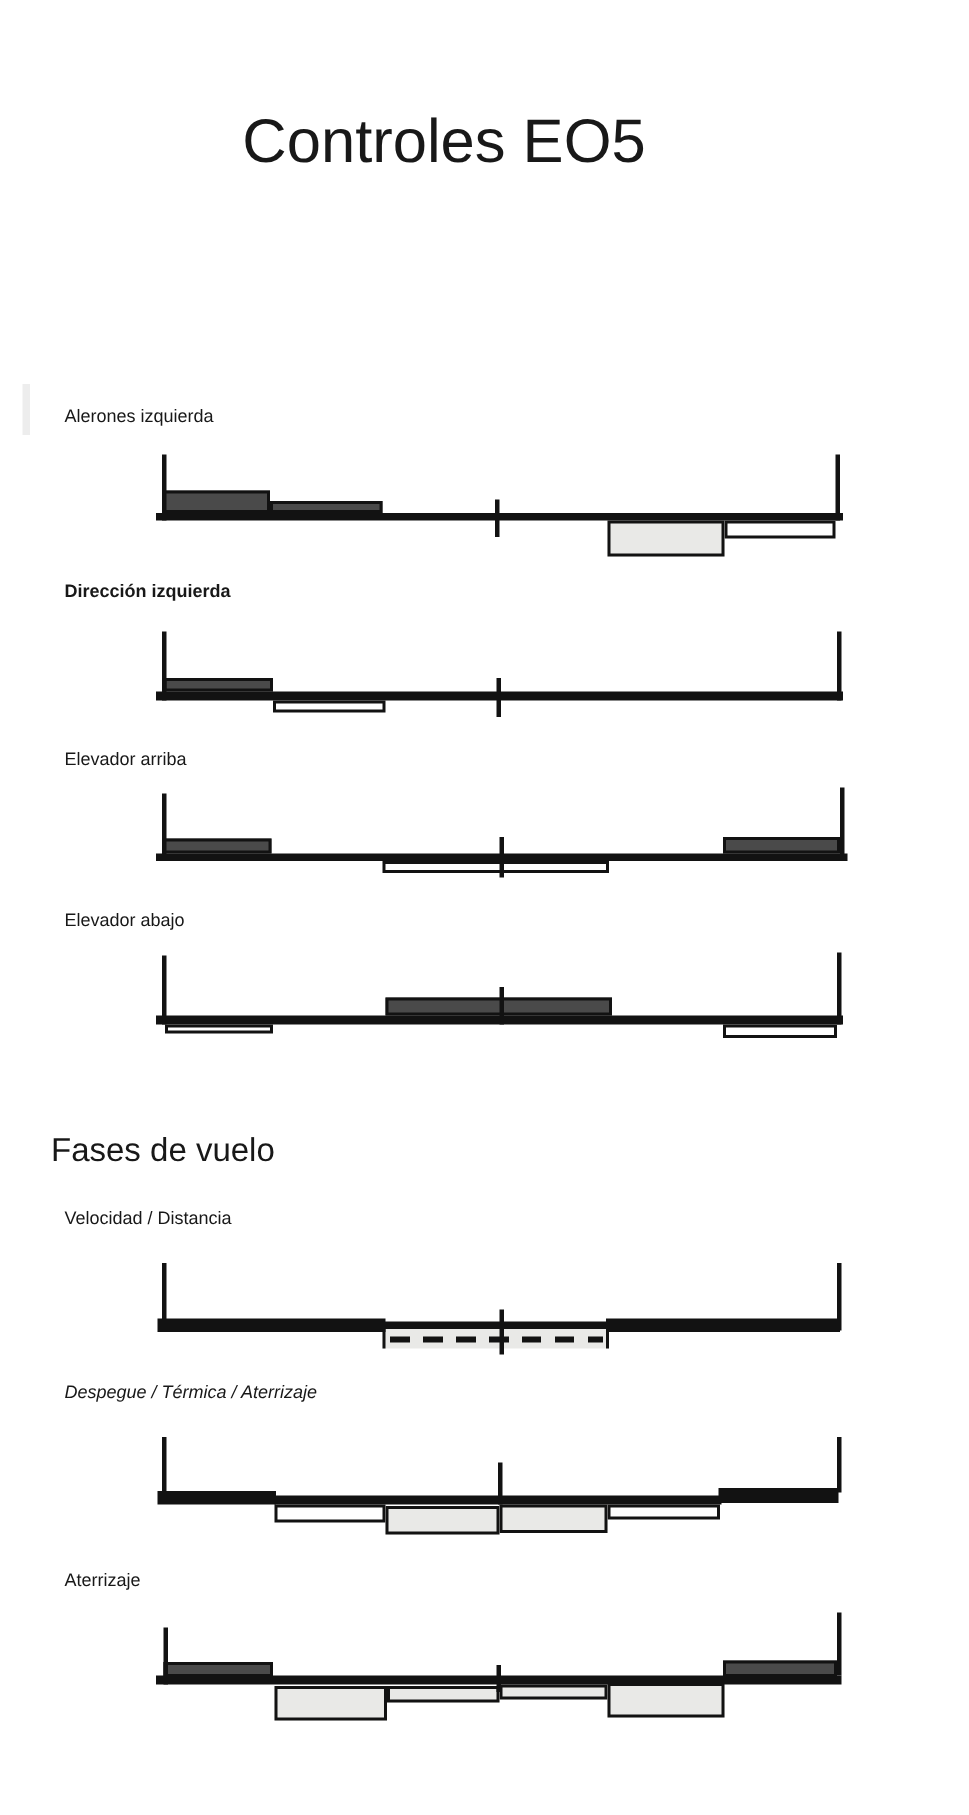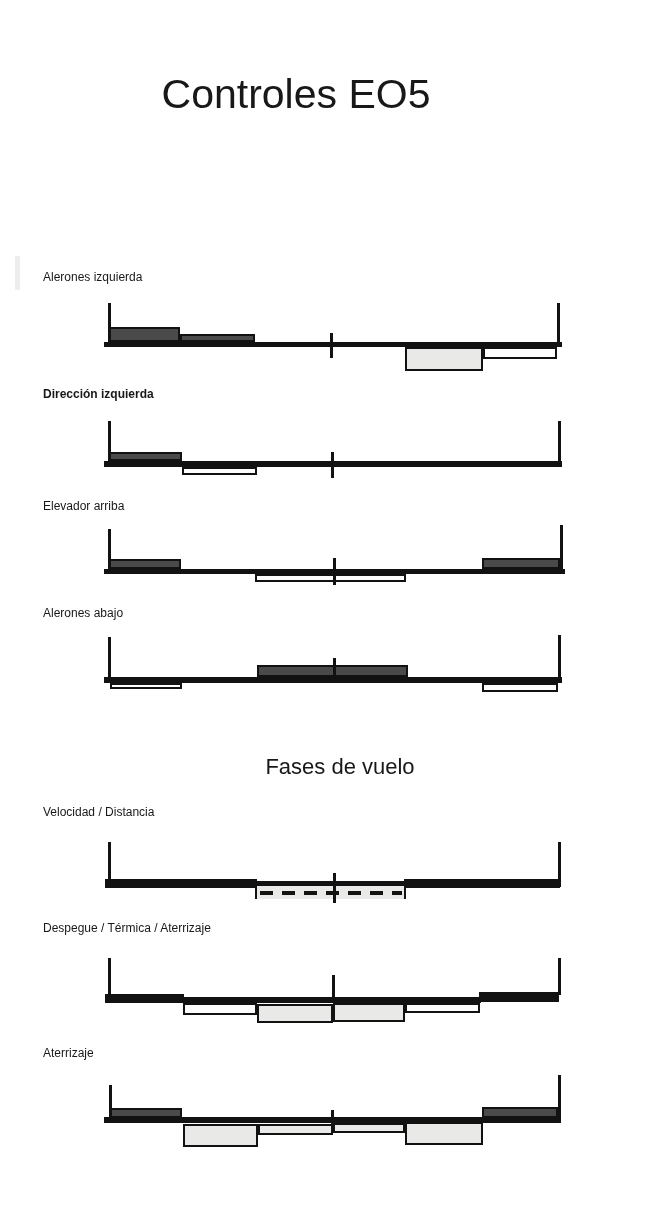--- a/index.html
+++ b/index.html
@@ -11,21 +11,21 @@
   .page-title{
     top:72px;left:0;width:576px;box-sizing:border-box;padding-left:16px;
     text-align:center;font-size:41px;line-height:1.1;color:#181818;white-space:pre;
   }
   .columns-header{
     top:196px;left:105px;width:455px;text-align:center;
     font-size:20px;line-height:1.15;color:#181818;white-space:pre;
   }
   .section-title{
     top:754px;left:0;width:646px;box-sizing:border-box;padding-left:34px;
-    text-align:center;font-size:22px;line-height:1.15;color:#181818;white-space:pre;
+    text-align:left;font-size:22px;line-height:1.15;color:#181818;white-space:pre;
   }
   .dlabel{font-size:12px;line-height:1.1;color:#181818;white-space:pre;z-index:5;}
   .tick{z-index:4;}
   .wline{z-index:3;}
   .surf{z-index:2;box-sizing:border-box;}
   .dashes{z-index:3;}
   .artifact{z-index:1;}
 </style>
 </head>
 <body>
@@ -51,38 +51,38 @@
     <div class="abs surf" style="left: 109px; top: 452px; width: 73px; height: 9px; background: rgb(74, 74, 74); border: 2px solid rgb(18, 18, 18);"></div>
     <div class="abs surf" style="left: 182px; top: 467px; width: 75px; height: 8px; background: rgb(254, 254, 254); border: 2px solid rgb(18, 18, 18);"></div>
     <div class="abs dlabel" style="left: 43px; top: 500px;">Elevador arriba</div>
     <div class="abs tick" style="left: 108px; top: 529px; width: 3px; height: 45px; background: rgb(18, 18, 18);"></div>
     <div class="abs tick" style="left: 333px; top: 558px; width: 3px; height: 27px; background: rgb(18, 18, 18);"></div>
     <div class="abs tick" style="left: 560px; top: 525px; width: 3px; height: 49px; background: rgb(18, 18, 18);"></div>
     <div class="abs wline" style="left: 104px; top: 569px; width: 461px; height: 5px; background: rgb(18, 18, 18);"></div>
     <div class="abs surf" style="left: 108px; top: 559px; width: 73px; height: 10px; background: rgb(74, 74, 74); border: 2px solid rgb(18, 18, 18);"></div>
     <div class="abs surf" style="left: 482px; top: 558px; width: 78px; height: 11px; background: rgb(74, 74, 74); border: 2px solid rgb(18, 18, 18);"></div>
     <div class="abs surf" style="left: 255px; top: 574px; width: 151px; height: 8px; background: rgb(254, 254, 254); border: 2px solid rgb(18, 18, 18);"></div>
-    <div class="abs dlabel" style="left: 43px; top: 607px;">Alerones abajo</div>
+    <div class="abs dlabel" style="left: 43px; top: 607px;">Elevador abajo</div>
     <div class="abs tick" style="left: 108px; top: 637px; width: 3px; height: 46px; background: rgb(18, 18, 18);"></div>
     <div class="abs tick" style="left: 333px; top: 658px; width: 3px; height: 25px; background: rgb(18, 18, 18);"></div>
     <div class="abs tick" style="left: 558px; top: 635px; width: 3px; height: 48px; background: rgb(18, 18, 18);"></div>
     <div class="abs wline" style="left: 104px; top: 677px; width: 458px; height: 6px; background: rgb(18, 18, 18);"></div>
     <div class="abs surf" style="left: 257px; top: 665px; width: 151px; height: 12px; background: rgb(74, 74, 74); border: 2px solid rgb(18, 18, 18);"></div>
     <div class="abs surf" style="left: 110px; top: 683px; width: 72px; height: 6px; background: rgb(254, 254, 254); border: 2px solid rgb(18, 18, 18);"></div>
     <div class="abs surf" style="left: 482px; top: 683px; width: 76px; height: 9px; background: rgb(254, 254, 254); border: 2px solid rgb(18, 18, 18);"></div>
     <div class="abs dlabel" style="left: 43px; top: 806px;">Velocidad / Distancia</div>
     <div class="abs tick" style="left: 108px; top: 842px; width: 3px; height: 45px; background: rgb(18, 18, 18);"></div>
     <div class="abs tick" style="left: 333px; top: 873px; width: 3px; height: 30px; background: rgb(18, 18, 18);"></div>
     <div class="abs tick" style="left: 558px; top: 842px; width: 3px; height: 45px; background: rgb(18, 18, 18);"></div>
     <div class="abs wline" style="left: 105px; top: 879px; width: 152px; height: 9px; background: rgb(18, 18, 18);"></div>
     <div class="abs wline" style="left: 255px; top: 881px; width: 151px; height: 5px; background: rgb(18, 18, 18);"></div>
     <div class="abs wline" style="left: 404px; top: 879px; width: 156px; height: 9px; background: rgb(18, 18, 18);"></div>
     <div class="abs surf" style="left: 255px; top: 886px; width: 151px; height: 13px; background: rgb(233, 233, 231); border-left: 2px solid rgb(18, 18, 18); border-right: 2px solid rgb(18, 18, 18);"></div>
     <div class="abs dashes" style="left: 260px; top: 891px; width: 142px; height: 4px; background: repeating-linear-gradient(90deg, rgb(18, 18, 18) 0px, rgb(18, 18, 18) 13px, transparent 13px, transparent 22px);"></div>
-    <div class="abs dlabel" style="left: 43px; top: 922px;">Despegue / Térmica / Aterrizaje</div>
+    <div class="abs dlabel" style="left: 43px; top: 922px; font-style: italic;">Despegue / Térmica / Aterrizaje</div>
     <div class="abs tick" style="left: 108px; top: 958px; width: 3px; height: 39px; background: rgb(18, 18, 18);"></div>
     <div class="abs tick" style="left: 332px; top: 975px; width: 3px; height: 28px; background: rgb(18, 18, 18);"></div>
     <div class="abs tick" style="left: 558px; top: 958px; width: 3px; height: 37px; background: rgb(18, 18, 18);"></div>
     <div class="abs wline" style="left: 105px; top: 994px; width: 79px; height: 9px; background: rgb(18, 18, 18);"></div>
     <div class="abs wline" style="left: 183px; top: 997px; width: 298px; height: 6px; background: rgb(18, 18, 18);"></div>
     <div class="abs wline" style="left: 479px; top: 992px; width: 80px; height: 10px; background: rgb(18, 18, 18);"></div>
     <div class="abs surf" style="left: 183px; top: 1003px; width: 74px; height: 12px; background: rgb(254, 254, 254); border: 2px solid rgb(18, 18, 18);"></div>
     <div class="abs surf" style="left: 257px; top: 1004px; width: 76px; height: 19px; background: rgb(233, 233, 231); border: 2px solid rgb(18, 18, 18);"></div>
     <div class="abs surf" style="left: 333px; top: 1003px; width: 72px; height: 19px; background: rgb(233, 233, 231); border: 2px solid rgb(18, 18, 18);"></div>
     <div class="abs surf" style="left: 405px; top: 1003px; width: 75px; height: 10px; background: rgb(254, 254, 254); border: 2px solid rgb(18, 18, 18);"></div>

